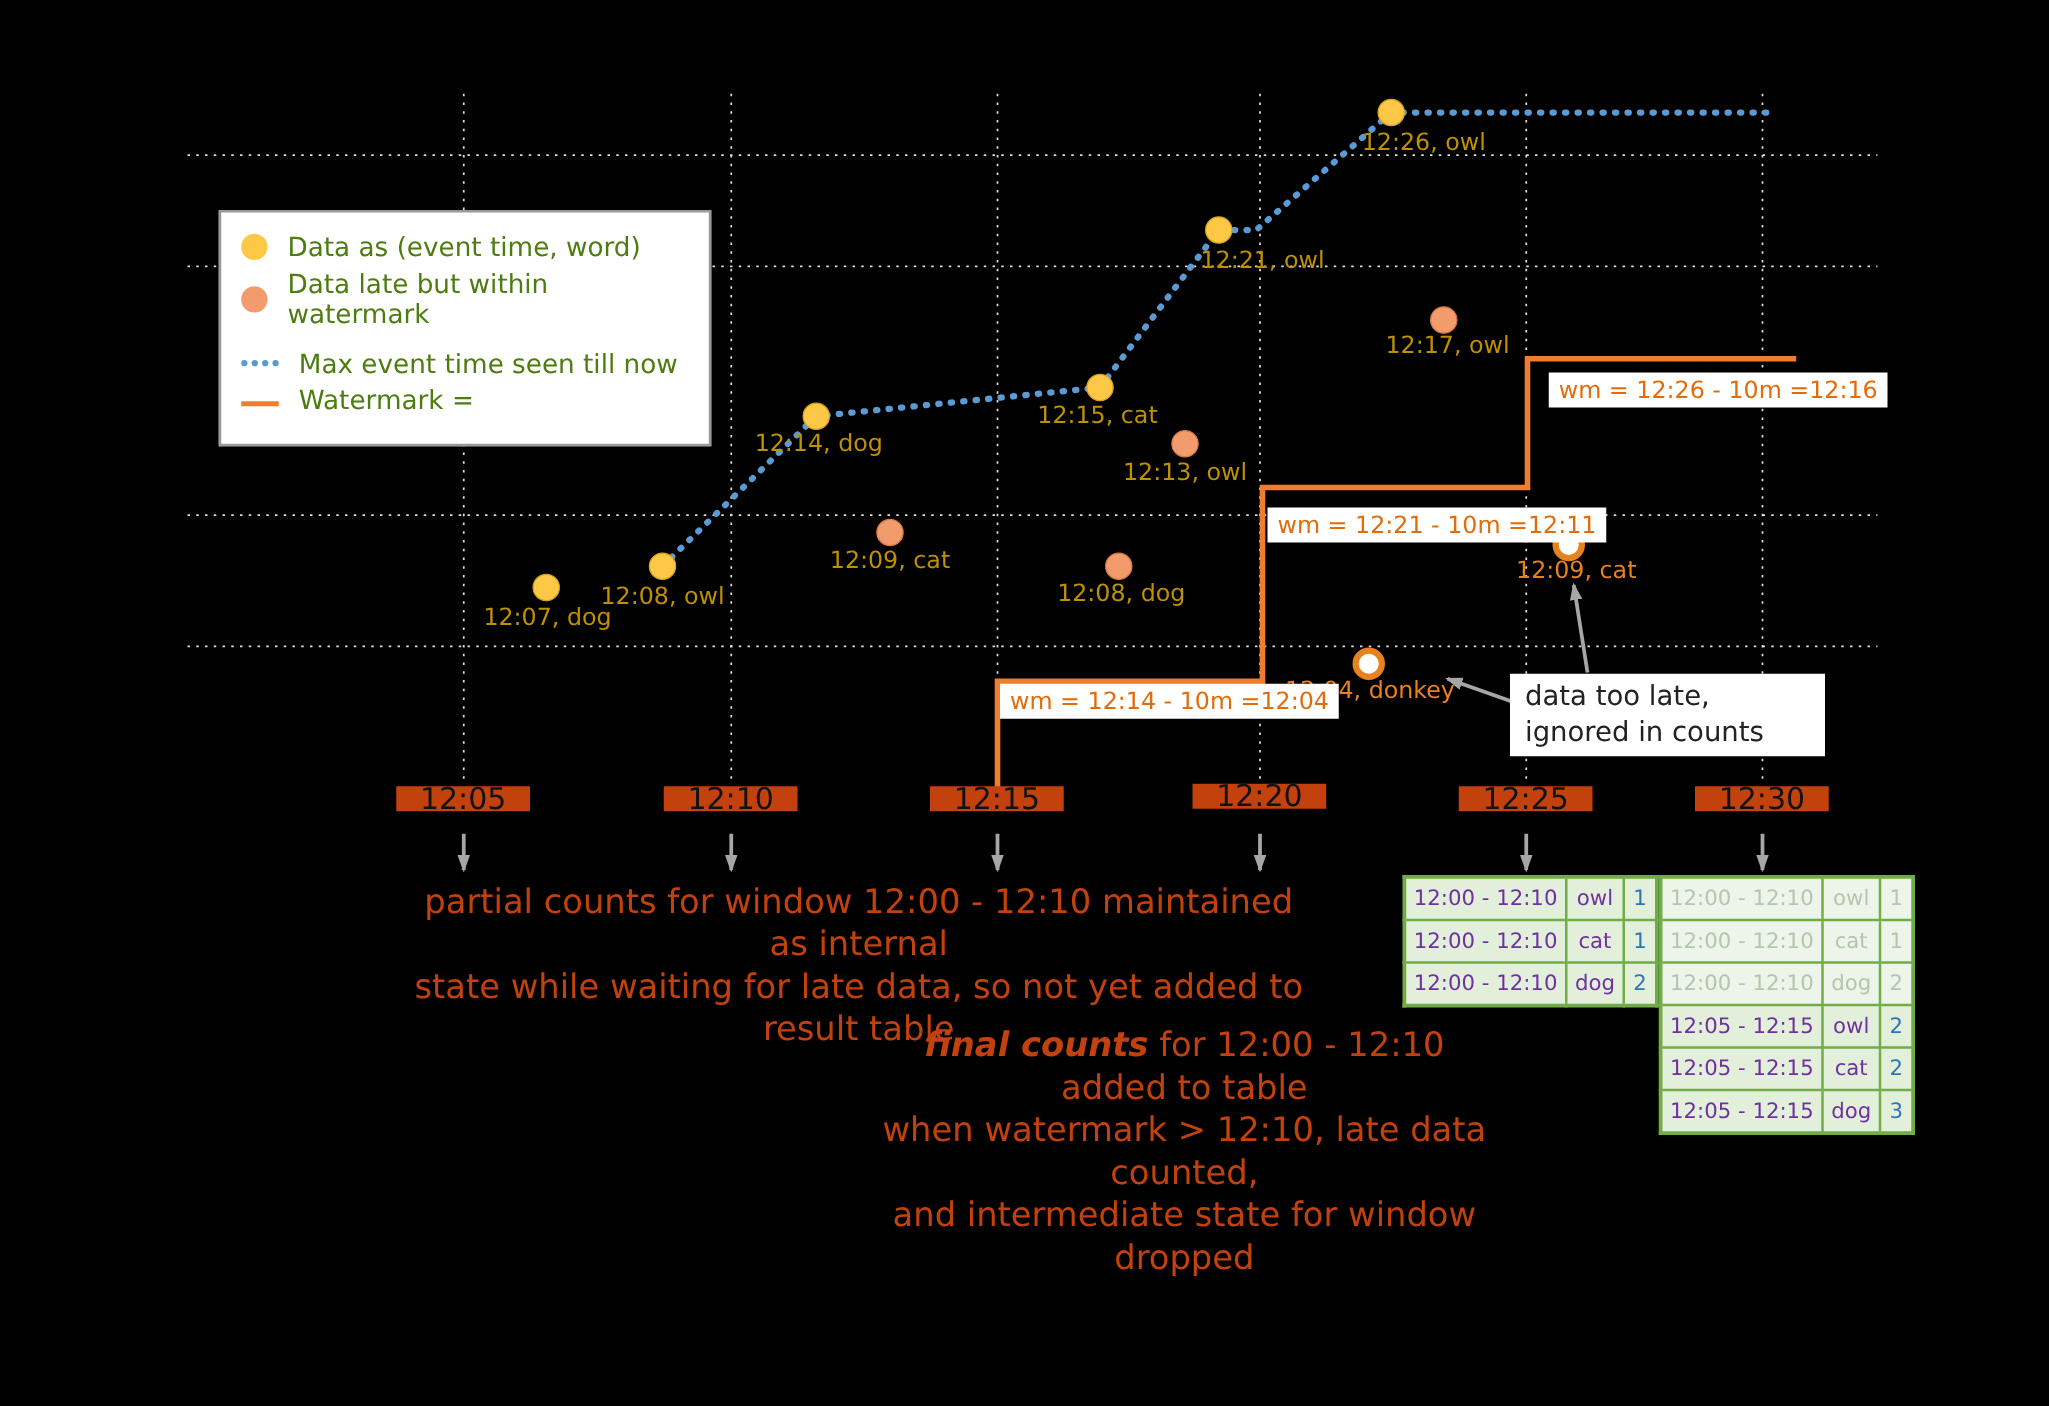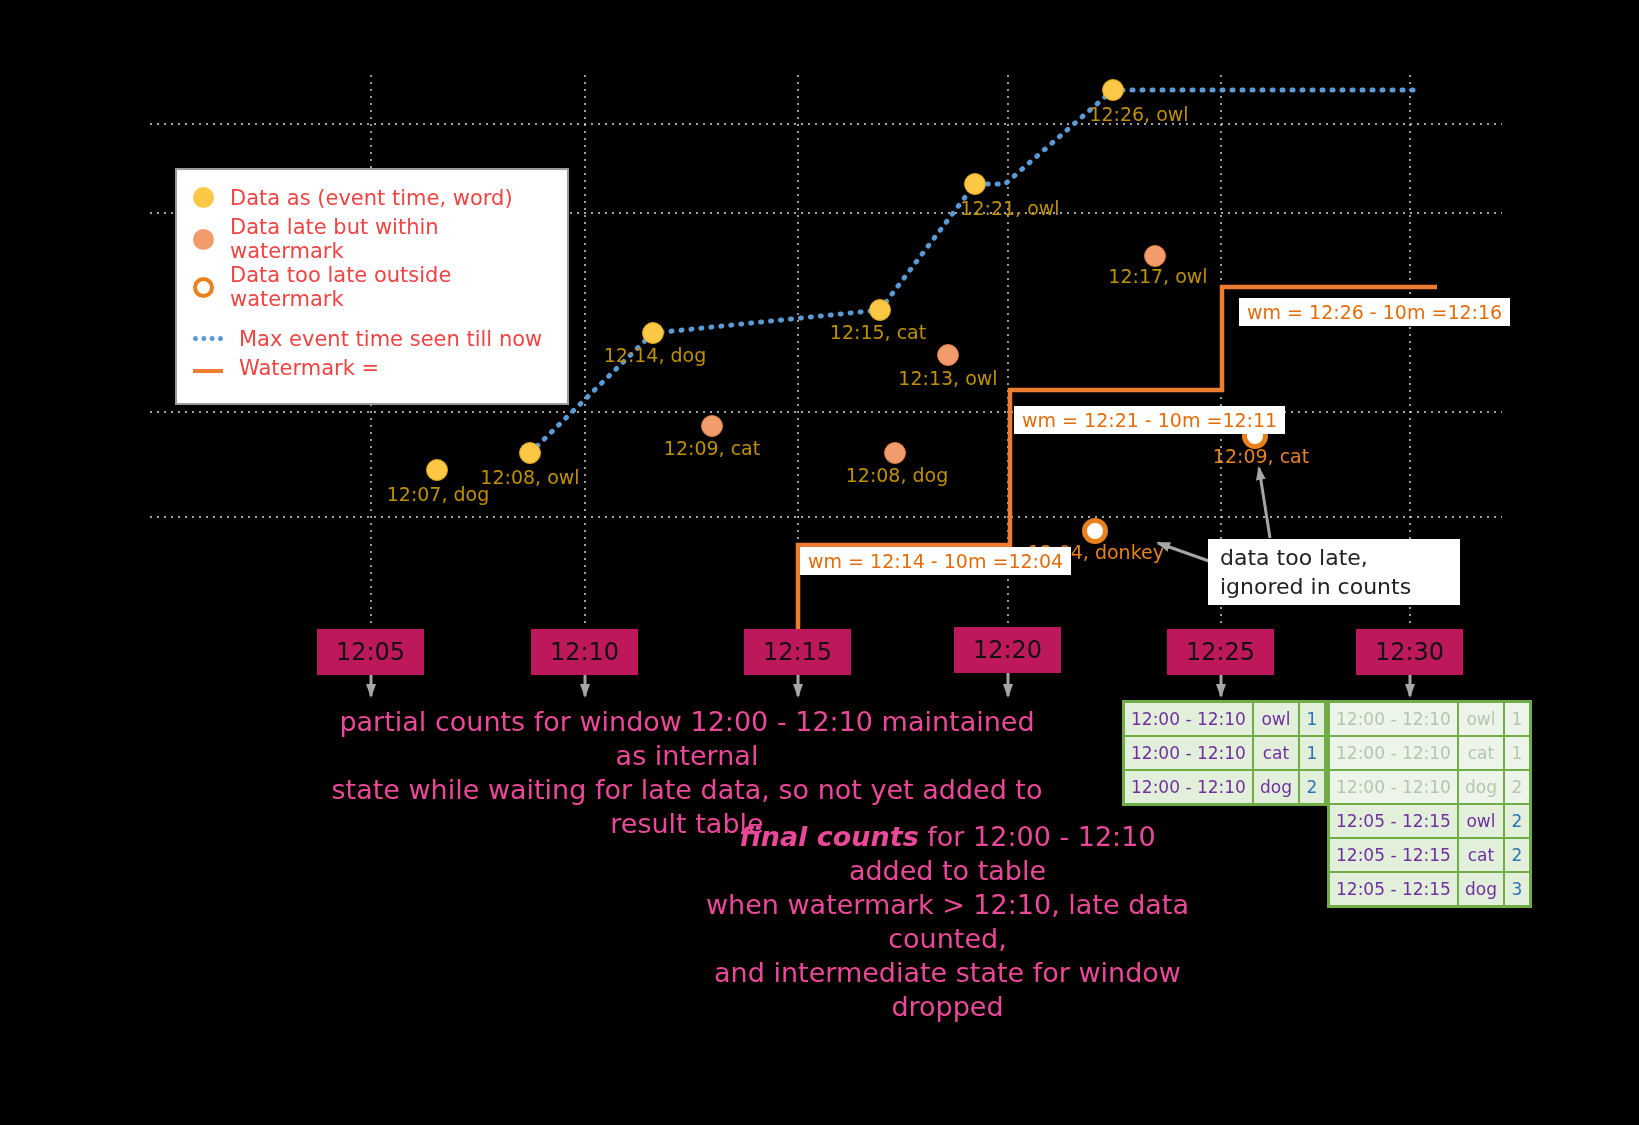--- a/index.html
+++ b/index.html
@@ -16,41 +16,41 @@
   .dot.too-late{ width:26px; height:26px; background:#fff; border:5px solid #e8821e; }
 
   .pt-label { position:absolute; transform:translateX(-50%); font-size:19px; white-space:nowrap; }
   .pt-label.on-time { color:#bf9000; }
   .pt-label.late    { color:#bf9000; }
   .pt-label.too-late{ color:#e8821e; }
 
   
   .legend { position:absolute; left:175px; top:168px; width:394px; background:#fff;
             border:2px solid #9a9a9a; box-sizing:border-box; padding:10px 16px 12px 16px; }
-  .legend-row { display:flex; align-items:center; min-height:35px; color:#ef4444; font-size:21px; }
+  .legend-row { display:flex; align-items:center; min-height:35px; color:#4d7c0f; font-size:21px; }
   .legend-swatch-circle { width:21px; height:21px; border-radius:50%; margin-right:16px; flex:0 0 auto; box-sizing:border-box; }
   .sw-yellow { background:#fdc845; }
   .sw-salmon { background:#f29c6e; }
   .sw-open   { background:#fff; border:4px solid #e8821e; }
   .legend-line { width:30px; height:0; margin-right:16px; flex:0 0 auto; }
   .line-dotted { border-top:5px dotted #5b9bd5; }
   .line-solid  { border-top:4px solid #ed7d31; }
 
   
-  .time-box { position:absolute; width:107px; height:46px; background:#be185d; color:#111;
+  .time-box { position:absolute; width:107px; height:20px; background:#c2410c; color:#111;
               font-size:24px; display:flex; align-items:center; justify-content:center; }
 
   
   .wm-label { position:absolute; background:#fff; color:#e36c0a; font-size:19px;
               padding:3px 8px; white-space:nowrap; }
 
   
   .note-box { position:absolute; background:#fff; color:#222; font-size:22px;
               text-align:left; line-height:29px; padding:4px 12px; }
-  .red-text { position:absolute; color:#ec4899; font-size:27px; text-align:center; line-height:34px; }
+  .red-text { position:absolute; color:#c2410c; font-size:27px; text-align:center; line-height:34px; }
   .red-text .emph { font-style:italic; font-weight:bold; }
 
   
   .result-table { position:absolute; border-collapse:collapse; border:3px solid #70ad47; font-size:17px; }
   .result-table td { border:2px solid #70ad47; background:#e2efda; height:32px; text-align:center; padding:0 6px; white-space:nowrap; }
   .cell-window { color:#7030a0; min-width:102px; }
   .cell-word   { color:#7030a0; min-width:28px; }
   .cell-count  { color:#2e75b6; min-width:12px; }
   tr.faded td  { background:#edf4e9; }
   tr.faded .cell-window, tr.faded .cell-word, tr.faded .cell-count { color:#b3c7ad; }
@@ -134,24 +134,20 @@
 
   <div class="legend">
     <div class="legend-row">
       <span class="legend-swatch-circle sw-yellow"></span>
       <span>Data as (event time, word)</span>
     </div>
     <div class="legend-row">
       <span class="legend-swatch-circle sw-salmon"></span>
       <span>Data late but within watermark</span>
     </div>
-    <div class="legend-row">
-      <span class="legend-swatch-circle sw-open"></span>
-      <span>Data too late outside watermark</span>
-    </div>
     <div class="legend-row" style="margin-top:10px;">
       <span class="legend-line line-dotted"></span>
       <span>Max event time seen till now</span>
     </div>
     <div class="legend-row" style="align-items:flex-start;">
       <span class="legend-line line-solid" style="margin-top:13px;"></span>
       <span>
         <span>Watermark =</span><br>
       </span>
     </div>

